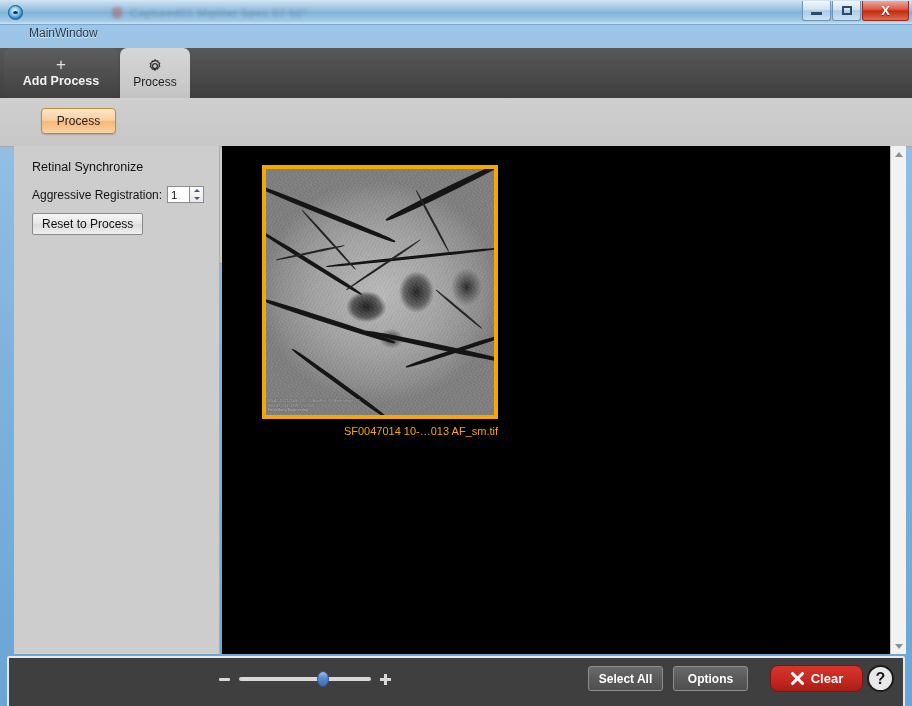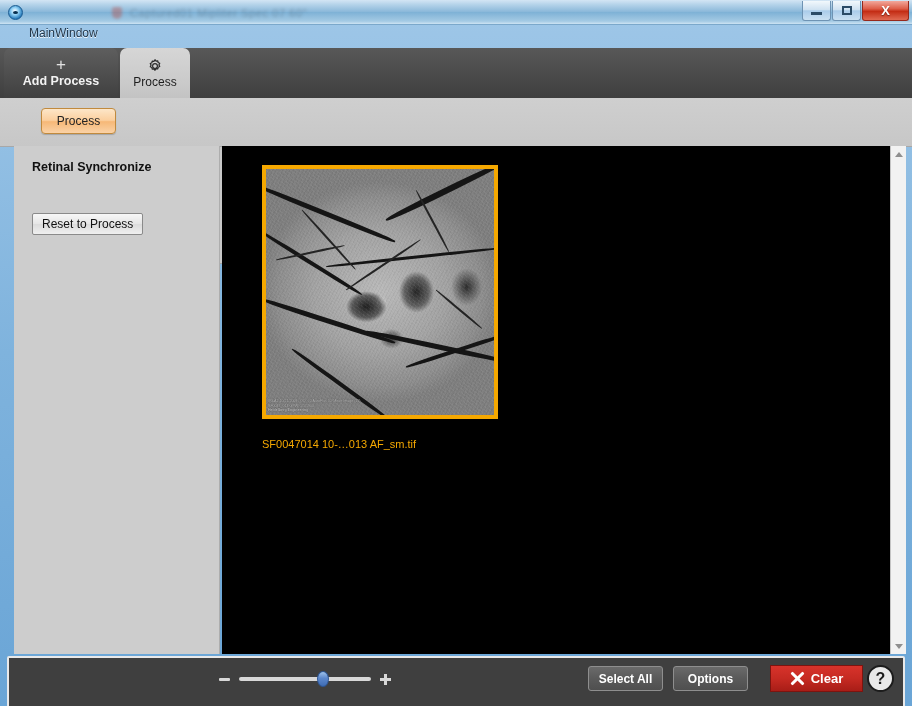--- a/index.html
+++ b/index.html
@@ -244,21 +244,21 @@
     left: 14px; top: 146px;
     width: 206px; height: 508px;
     background: #cdcdcd;
     border-right: 1px solid #adadad;
     box-sizing: border-box;
   }
   .panel-title {
     position: absolute;
     left: 18px; top: 14px;
     font-size: 12.5px;
-    font-weight: bold;
+    font-weight: normal;
     color: #111;
   }
   .panel-row {
     position: absolute;
     left: 18px; top: 40px;
     display: flex;
     align-items: center;
   }
   .panel-row-label {
     font-size: 12px;
@@ -358,24 +358,24 @@
     position: absolute;
   }
   .thumb-frame {
     border: 4px solid #f5a800;
     box-sizing: border-box;
     background: #000;
     overflow: hidden;
     position: relative;
   }
   .thumb-caption {
-    text-align: left;
+    text-align: right;
     font-size: 11px;
     color: #f5a800;
-    margin-top: 19px;
+    margin-top: 6px;
     white-space: nowrap;
   }
   .thumb-af { left: 40px; top: 19px; }
   .thumb-af .thumb-frame { width: 236px; height: 254px; }
   .thumb-color { left: 306px; top: 58px; }
   .thumb-color .thumb-frame { width: 254px; height: 215px; }
 
   
   .af-img {
     position: absolute;
@@ -554,21 +554,21 @@
     justify-content: center;
     box-sizing: border-box;
   }
   .btn-selectall { left: 579px; width: 75px; }
   .btn-deselect  { left: 664px; width: 75px; }
   .btn-clear {
     position: absolute;
     left: 761px; top: 7px;
     width: 93px; height: 27px;
     border: 1px solid #7d140f;
-    border-radius: 0;
+    border-radius: 8px;
     background: linear-gradient(180deg, #d8332b 0%, #c62a22 50%, #a81d17 100%);
     display: flex;
     align-items: center;
     justify-content: center;
     box-sizing: border-box;
   }
   .clear-x {
     width: 15px; height: 15px;
     position: relative;
     margin-right: 6px;
@@ -654,20 +654,28 @@
       <span class="combo-arrow"></span>
     </div>
   </div>
 
   <div class="actionbar">
     <div class="process-btn">Process</div>
   </div>
 
   <div class="options-panel">
     <div class="panel-title">Retinal Synchronize</div>
+    <div class="panel-row">
+      <span class="panel-row-label">Aggressive Registration:</span>
+      <div class="spinbox">1</div>
+      <div class="spin-buttons">
+        <div class="spin-up"></div>
+        <div class="spin-down"></div>
+      </div>
+    </div>
     <div class="reset-btn">Reset to Process</div>
   </div>
 
   <div class="options-tab">
     <div class="options-chevrons">»</div>
     <div class="options-tab-label">Options</div>
   </div>
 
   <div class="canvas">
 

